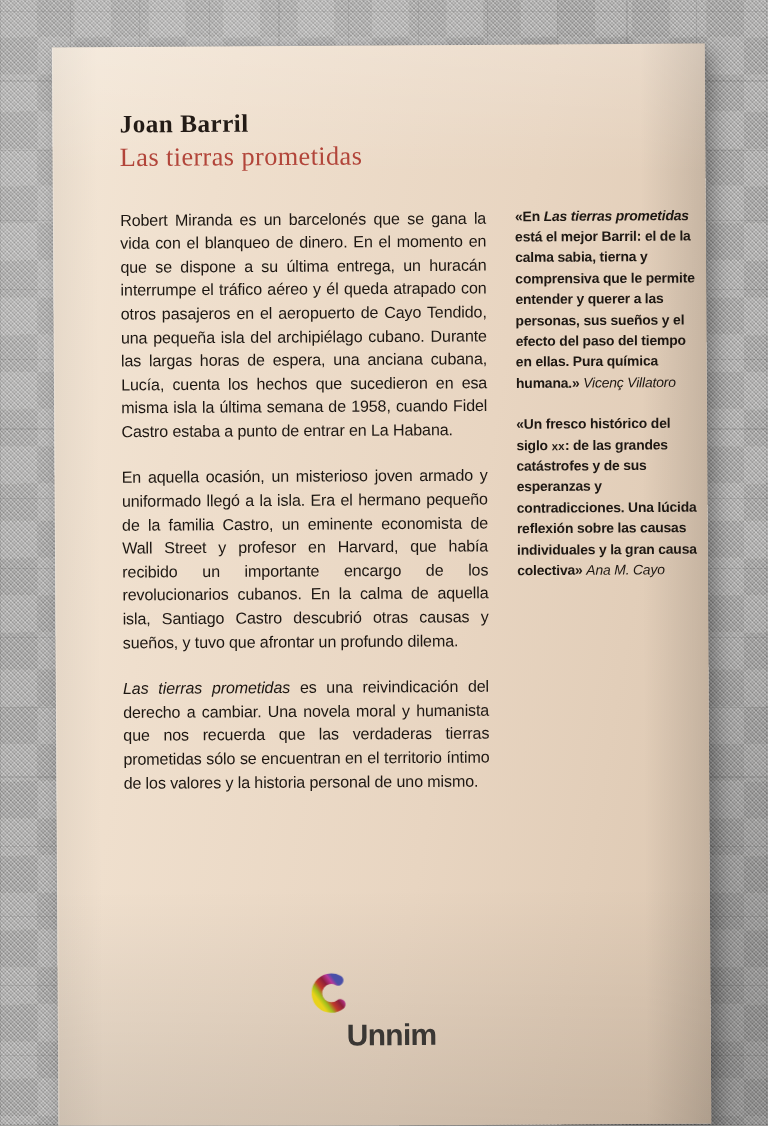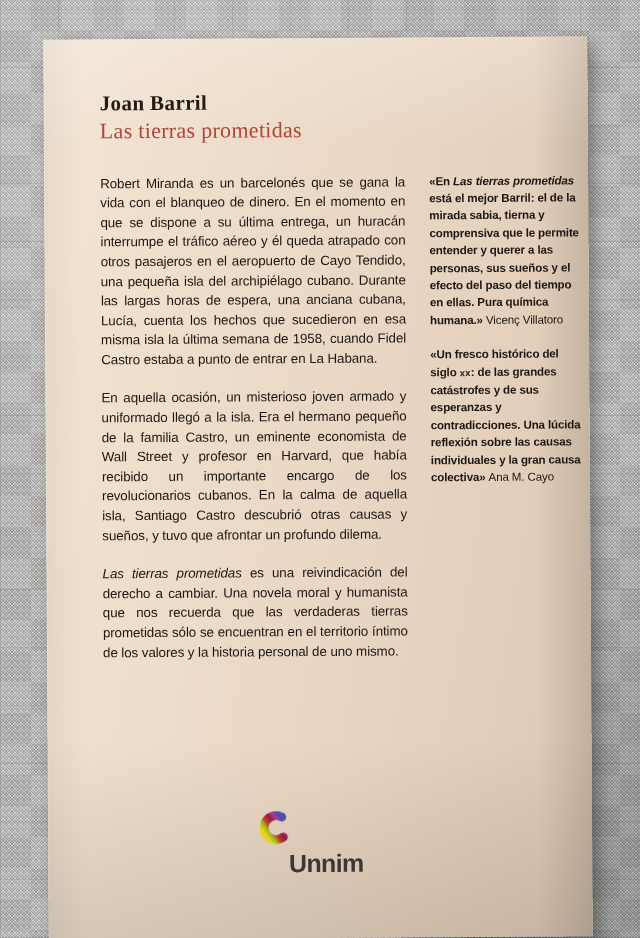--- a/index.html
+++ b/index.html
@@ -136,20 +136,21 @@
     font-weight: bold;
     font-size: 11.6px;
     line-height: 17.4px;
     color: #1d1712;
     margin-bottom: 17px;
     letter-spacing: -0.15px;
   }
   .col-side i { font-style: italic; }
   .col-side .attrib {
     font-weight: normal;
+    font-style: italic;
   }
   .smallcaps { font-size: 9.4px; letter-spacing: 0.3px; }
 
   
   #logo-block {
     position: absolute;
     left: 0;
     right: 0;
     bottom: 60px;
     display: flex;
@@ -195,21 +196,21 @@
     <div class="columns">
 
       <div class="col-main">
         <p>Robert Miranda es un barcelonés que se gana la vida con el blanqueo de dinero. En el momento en que se dispone a su última entrega, un huracán interrumpe el tráfico aéreo y él queda atrapado con otros pasajeros en el aeropuerto de Cayo Tendido, una pequeña isla del archipiélago cubano. Durante las largas horas de espera, una anciana cubana, Lucía, cuenta los hechos que sucedieron en esa misma isla la última semana de 1958, cuando Fidel Castro estaba a punto de entrar en La Habana.</p>
         <p>En aquella ocasión, un misterioso joven armado y uniformado llegó a la isla. Era el hermano pequeño de la familia Castro, un eminente economista de Wall Street y profesor en Harvard, que había recibido un importante encargo de los revolucionarios cubanos. En la calma de aquella isla, Santiago Castro descubrió otras causas y sueños, y tuvo que afrontar un profundo dilema.</p>
         <p><i>Las tierras prometidas</i><span> es una reivindicación del derecho a cambiar. Una novela moral y humanista que nos recuerda que las verdaderas tierras prometidas sólo se encuentran en el territorio íntimo de los valores y la historia personal de uno mismo.</span></p>
       </div>
 
       <div class="col-side">
 
-        <p><span>«En </span><i>Las tierras prometidas</i><span> está el mejor Barril: el de la mirada sabia, tierna y comprensiva que le permite entender y querer a las personas, sus sueños y el efecto del paso del tiempo en ellas. Pura química humana.» </span><span class="attrib">Vicenç Villatoro</span></p>
+        <p><span>«En </span><i>Las tierras prometidas</i><span> está el mejor Barril: el de la calma sabia, tierna y comprensiva que le permite entender y querer a las personas, sus sueños y el efecto del paso del tiempo en ellas. Pura química humana.» </span><span class="attrib">Vicenç Villatoro</span></p>
 
         <p><span>«Un fresco histórico del siglo </span><span class="smallcaps">xx</span><span>: de las grandes catástrofes y de sus esperanzas y contradicciones. Una lúcida reflexión sobre las causas individuales y la gran causa colectiva» </span><span class="attrib">Ana  M. Cayo</span></p>
 
       </div>
     </div>
   </div>
 
   <div id="logo-block">
     <svg id="logo-mark" viewBox="0 0 100 100">
       <defs>

